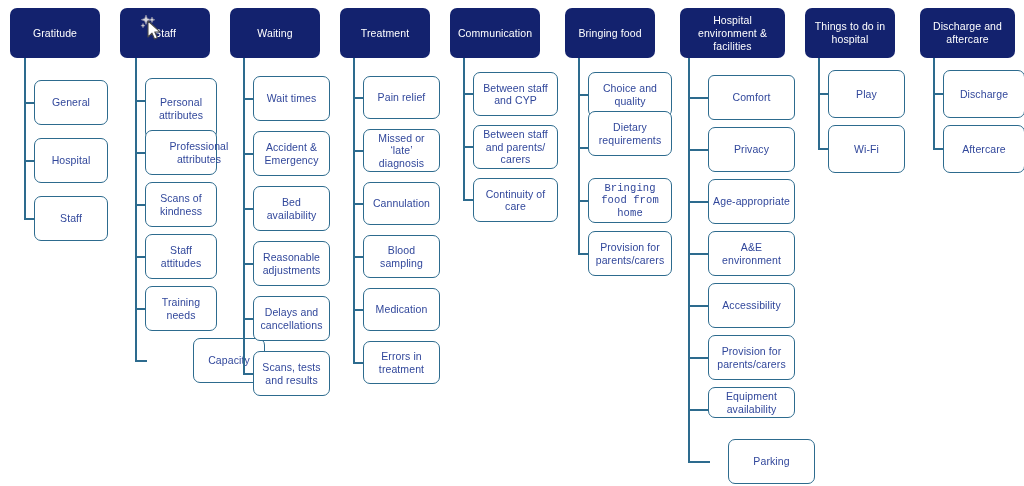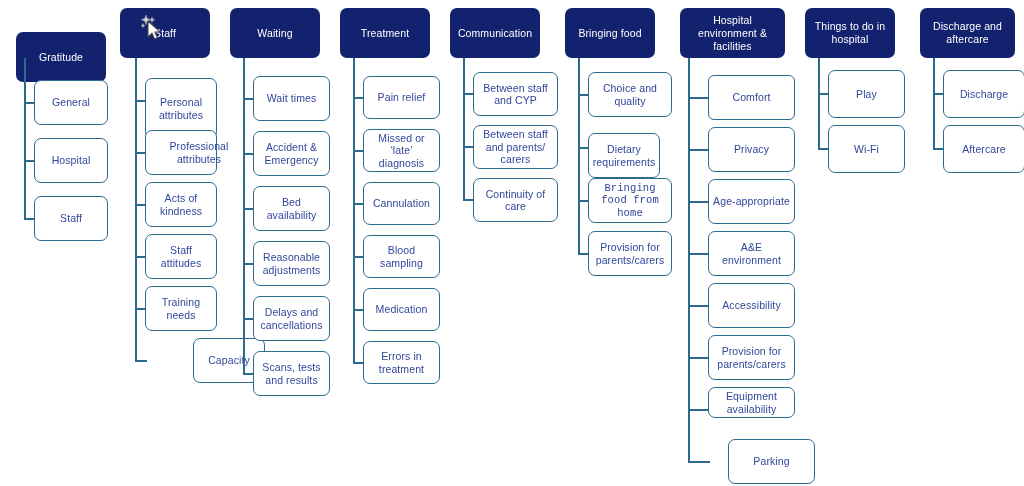--- a/index.html
+++ b/index.html
@@ -71,38 +71,38 @@
   .cursor-wrap {
     position: absolute;
     pointer-events: none;
   }
 </style>
 </head>
 <body>
 
 <div id="diagram">
     <div class="column">
-      <div class="header-box" style="left: 16px; top: 8px; width: 90px; height: 50px; margin-top: 24px;">Gratitude</div>
+      <div class="header-box" style="left: 10px; top: 8px; width: 90px; height: 50px;">Gratitude</div>
       <div class="trunk" style="left: 24px; top: 58px; height: 160.5px;"></div>
       <div class="elbow" style="left: 24px; top: 101.5px; width: 12px;"></div>
       <div class="child-box" style="left: 34px; top: 80px; width: 74px; height: 45px;">General</div>
       <div class="elbow" style="left: 24px; top: 159.5px; width: 12px;"></div>
       <div class="child-box" style="left: 34px; top: 138px; width: 74px; height: 45px;">Hospital</div>
       <div class="elbow" style="left: 24px; top: 217.5px; width: 12px;"></div>
       <div class="child-box" style="left: 34px; top: 196px; width: 74px; height: 45px;">Staff</div>
     </div>
     <div class="column">
       <div class="header-box" style="left: 120px; top: 8px; width: 90px; height: 50px;">Staff</div>
       <div class="trunk" style="left: 135px; top: 58px; height: 302.5px;"></div>
       <div class="elbow" style="left: 135px; top: 99.5px; width: 12px;"></div>
       <div class="child-box" style="left: 145px; top: 78px; width: 72px; height: 61px;">Personal attributes</div>
       <div class="elbow" style="left: 135px; top: 151.5px; width: 12px;"></div>
       <div class="child-box" style="left: 145px; top: 130px; width: 72px; height: 45px; padding-left: 40px;">Professional attributes</div>
       <div class="elbow" style="left: 135px; top: 203.5px; width: 12px;"></div>
-      <div class="child-box" style="left: 145px; top: 182px; width: 72px; height: 45px;">Acts of kindness</div>
+      <div class="child-box" style="left: 145px; top: 182px; width: 72px; height: 45px;">Scans of kindness</div>
       <div class="elbow" style="left: 135px; top: 255.5px; width: 12px;"></div>
       <div class="child-box" style="left: 145px; top: 234px; width: 72px; height: 45px;">Staff attitudes</div>
       <div class="elbow" style="left: 135px; top: 307.5px; width: 12px;"></div>
       <div class="child-box" style="left: 145px; top: 286px; width: 72px; height: 45px;">Training needs</div>
       <div class="elbow" style="left: 135px; top: 359.5px; width: 12px;"></div>
       <div class="child-box" style="left: 145px; top: 338px; width: 72px; height: 45px; margin-left: 48px;">Capacity</div>
     </div>
     <div class="column">
       <div class="header-box" style="left: 230px; top: 8px; width: 90px; height: 50px;">Waiting</div>
       <div class="trunk" style="left: 243px; top: 58px; height: 315.5px;"></div>
@@ -144,21 +144,21 @@
       <div class="child-box" style="left: 473px; top: 125px; width: 85px; height: 44px;">Between staff and parents/ carers</div>
       <div class="elbow" style="left: 463px; top: 199px; width: 12px;"></div>
       <div class="child-box" style="left: 473px; top: 178px; width: 85px; height: 44px;">Continuity of care</div>
     </div>
     <div class="column">
       <div class="header-box" style="left: 565px; top: 8px; width: 90px; height: 50px;">Bringing food</div>
       <div class="trunk" style="left: 578px; top: 58px; height: 195.5px;"></div>
       <div class="elbow" style="left: 578px; top: 93.5px; width: 12px;"></div>
       <div class="child-box" style="left: 588px; top: 72px; width: 84px; height: 45px;">Choice and quality</div>
       <div class="elbow" style="left: 578px; top: 146.5px; width: 12px;"></div>
-      <div class="child-box" style="left: 588px; top: 133px; width: 72px; height: 45px;">Dietary requirements</div>
+      <div class="child-box" style="left: 588px; top: 111px; width: 84px; height: 45px;">Dietary requirements</div>
       <div class="elbow" style="left: 578px; top: 199.5px; width: 12px;"></div>
       <div class="child-box" style="left: 588px; top: 178px; width: 84px; height: 45px; font-family: Liberation Mono, monospace;">Bringing food from home</div>
       <div class="elbow" style="left: 578px; top: 252.5px; width: 12px;"></div>
       <div class="child-box" style="left: 588px; top: 231px; width: 84px; height: 45px;">Provision for parents/carers</div>
     </div>
     <div class="column">
       <div class="header-box" style="left: 680px; top: 8px; width: 105px; height: 50px;">Hospital environment &amp; facilities</div>
       <div class="trunk" style="left: 688px; top: 58px; height: 403.5px;"></div>
       <div class="elbow" style="left: 688px; top: 96.5px; width: 22px;"></div>
       <div class="child-box" style="left: 708px; top: 75px; width: 87px; height: 45px; border-radius: 6px;">Comfort</div>

